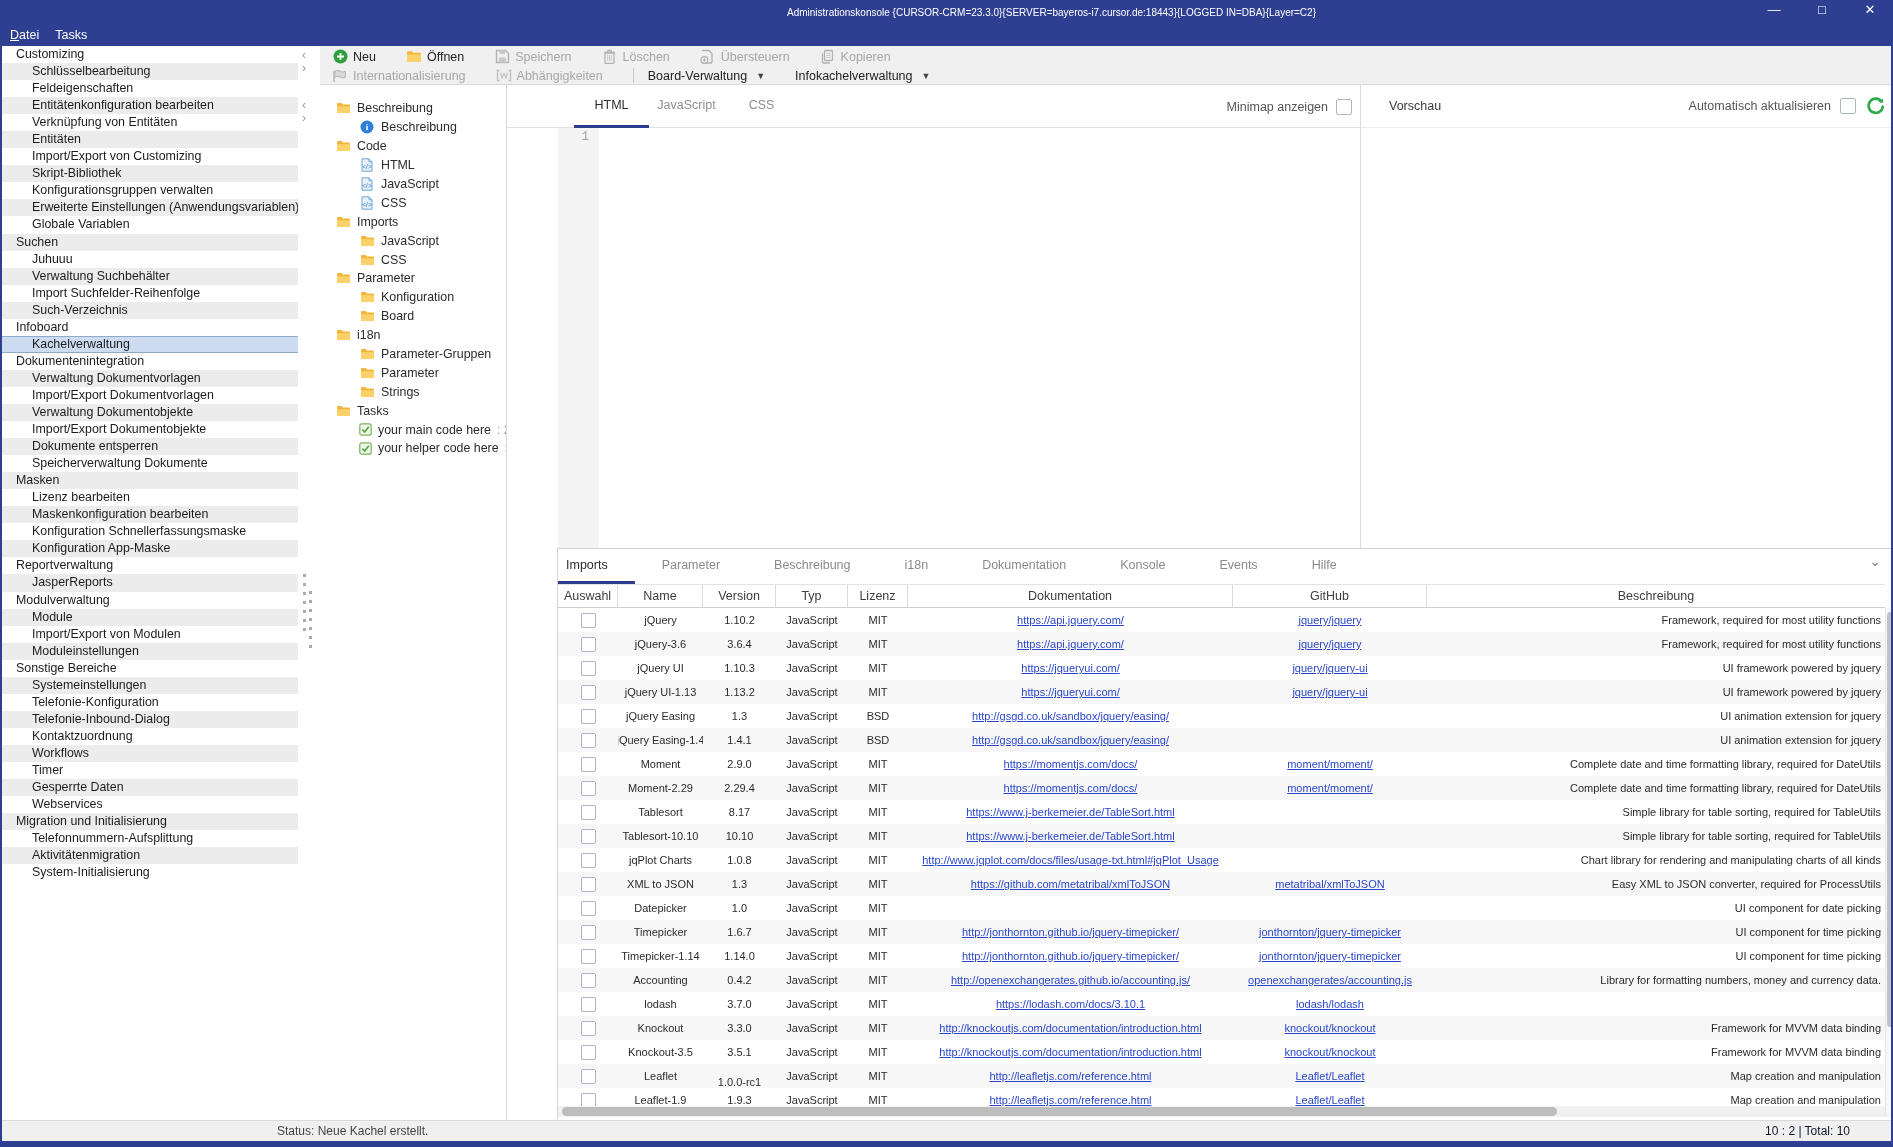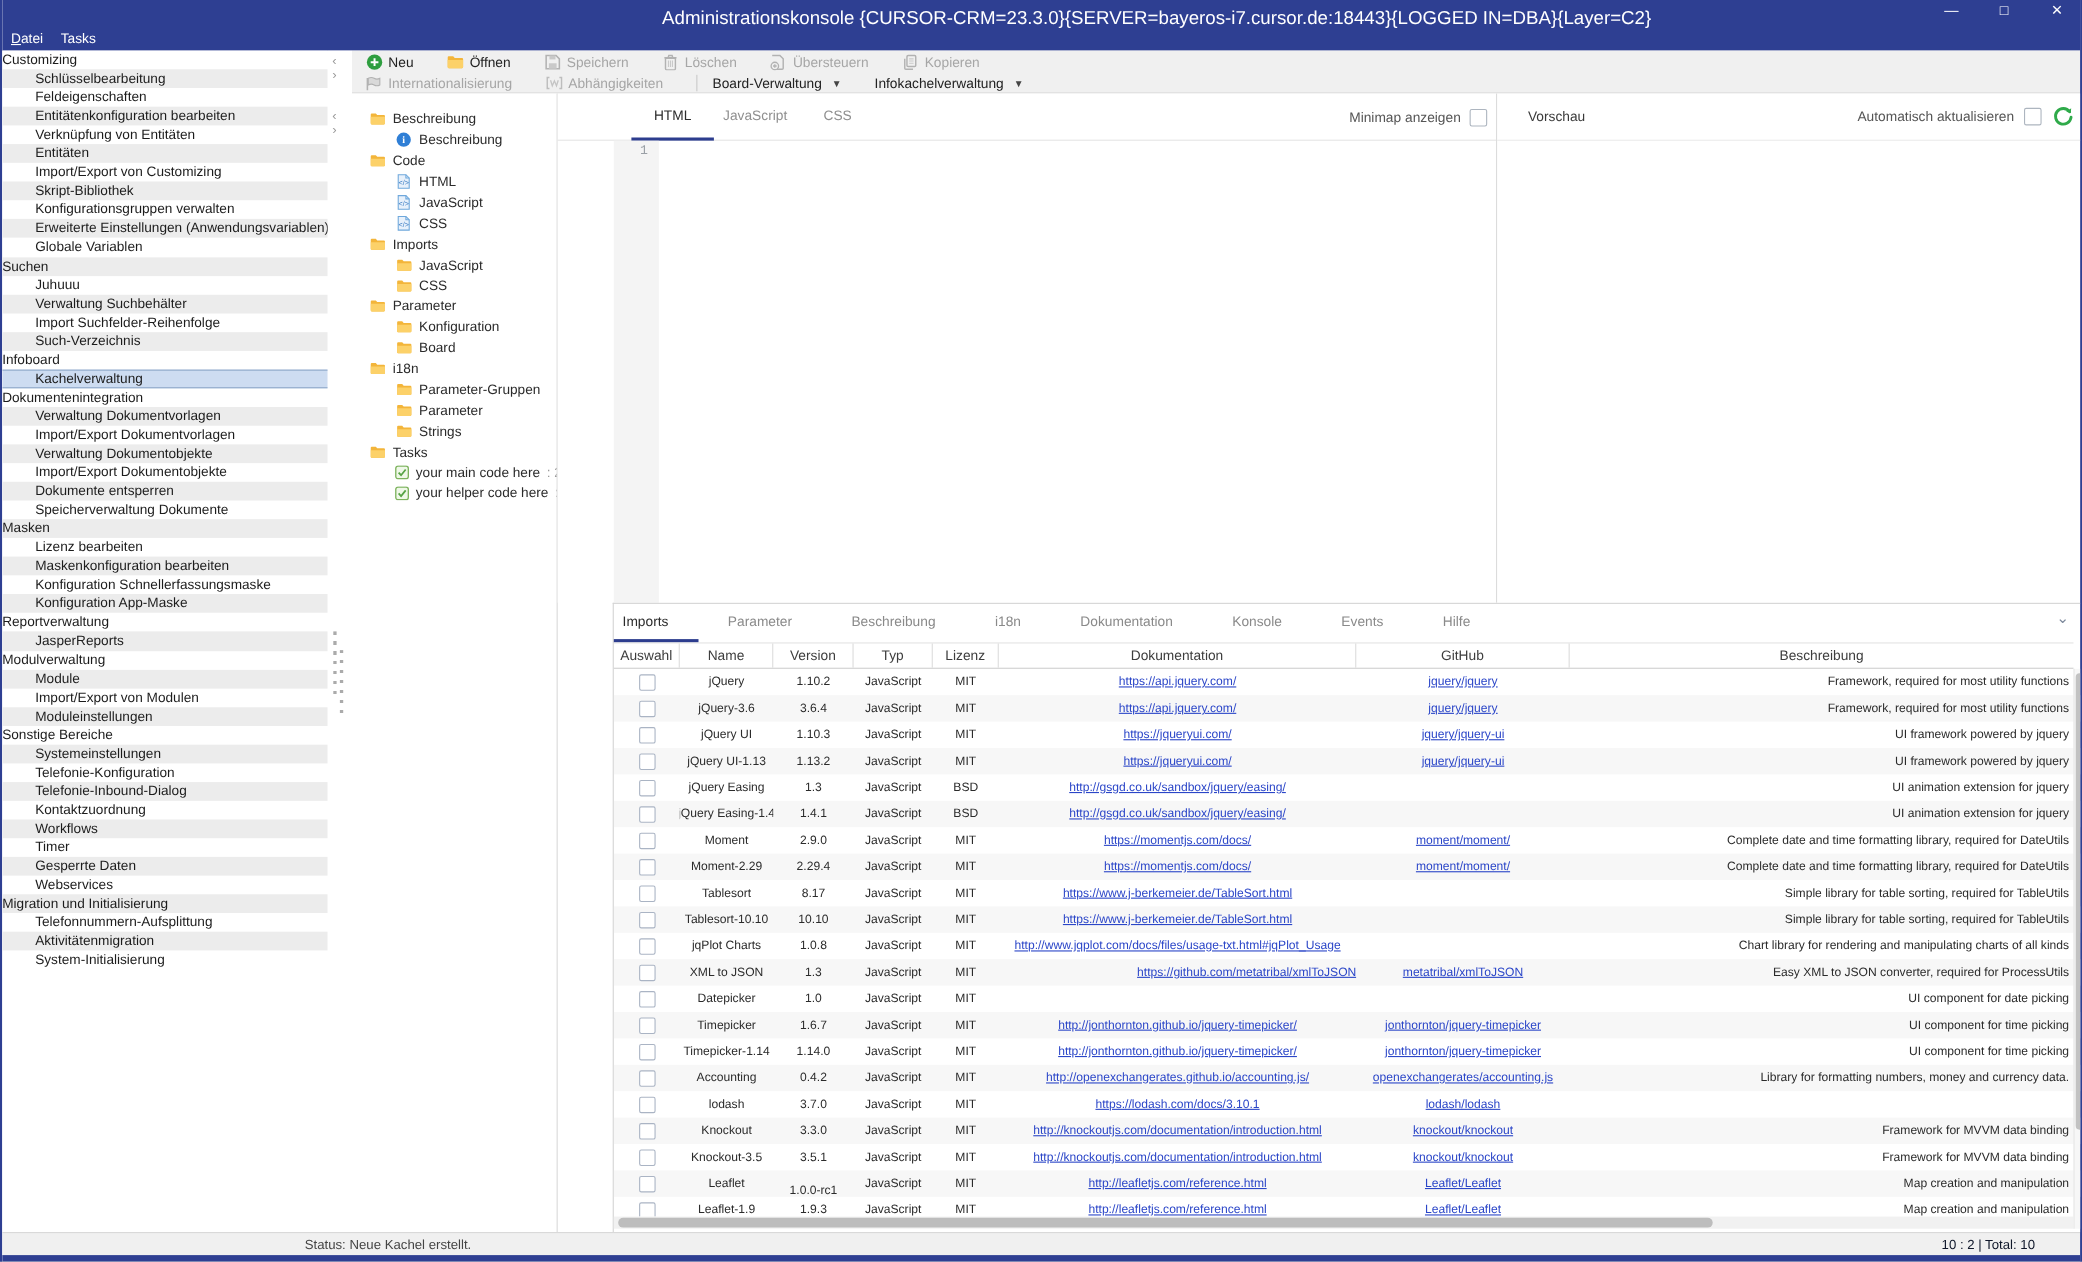--- a/index.html
+++ b/index.html
@@ -5,29 +5,29 @@
   :root{
     --navy:#2e3f92; --tbbg:#f0f0f0; --line:#d9d9d9; --zebra:#ececec;
     --sel:#cddcf1; --selb:#8fa9c9; --link:#2b46c8; --dis:#a6a6a6;
   }
   *{box-sizing:border-box}
   body{margin:0;background:#555;font-family:"Liberation Sans",sans-serif;}
   .window{position:relative;width:1893px;height:1147px;background:#fff;overflow:hidden;
           border-left:2px solid var(--navy);border-right:2px solid var(--navy);}
   
   .titlebar{position:absolute;left:0;top:0;right:0;height:46px;background:var(--navy);color:#fff;}
-  .title-text{position:absolute;left:210px;right:0;top:7px;text-align:center;font-size:17px;white-space:nowrap}
+  .title-text{position:absolute;left:210px;right:0;top:7px;text-align:center;font-size:10px;white-space:nowrap}
   .win-controls{position:absolute;right:10px;top:2px;display:flex;gap:26px;font-size:13px}
   .win-btn{width:22px;text-align:center;cursor:default}
   .menubar{position:absolute;left:8px;top:28px;display:flex;gap:16px;font-size:12.5px}
   .menu-item{display:inline-block}
   .menu-item.mnem::first-letter{text-decoration:underline}
   
   .sidebar{position:absolute;left:0;top:46px;width:296px;height:1074px;background:#fff;overflow:hidden;font-size:12.4px;color:#1c1c1c}
-  .side-row{height:17.06px;line-height:17px;padding-left:0;white-space:nowrap;cursor:default}
+  .side-row{height:17.06px;line-height:17px;padding-left:14px;white-space:nowrap;cursor:default}
   .side-row.child{padding-left:30px}
   .side-row.alt{background:var(--zebra)}
   .side-row.sel{background:var(--sel);border-top:1px solid var(--selb);border-bottom:1px solid var(--selb);line-height:15px}
   .splitter{position:absolute;left:296px;top:46px;width:22px;height:1074px;background:#fff;color:#9a9a9a;font-size:12px}
   .splitter .chev{position:absolute;left:4px;line-height:10px;cursor:pointer}
   .dots{position:absolute;left:5px;top:528px;width:3px;height:62px;
         background:repeating-linear-gradient(to bottom,#ababab 0 3px,transparent 3px 9px)}
   .dots.d2{left:11px;top:545px}
   
   .toolbar{position:absolute;left:318px;top:46px;right:0;height:39px;background:var(--tbbg);border-bottom:1px solid var(--line);padding:1px 0 0 12px;font-size:12.5px}
@@ -661,21 +661,21 @@
           <div class="td desc" style="flex: 1 1 0%;">Chart library for rendering and manipulating charts of all kinds</div>
         </div>
         <div class="tr">
           <div class="td" style="width: 60px; flex: 0 0 auto;">
             <span class="cb"></span>
           </div>
           <div class="td" style="width: 85px; flex: 0 0 auto;">XML to JSON</div>
           <div class="td" style="width: 73px; flex: 0 0 auto;">1.3</div>
           <div class="td" style="width: 72px; flex: 0 0 auto;">JavaScript</div>
           <div class="td" style="width: 60px; flex: 0 0 auto;">MIT</div>
-          <div class="td" style="width: 325px; flex: 0 0 auto; justify-content: flex-end;">
+          <div class="td" style="width: 325px; flex: 0 0 auto;">
             <span class="lnk">https://github.com/metatribal/xmlToJSON</span>
           </div>
           <div class="td" style="width: 194px; flex: 0 0 auto;">
             <span class="lnk">metatribal/xmlToJSON</span>
           </div>
           <div class="td desc" style="flex: 1 1 0%;">Easy XML to JSON converter, required for ProcessUtils</div>
         </div>
         <div class="tr">
           <div class="td" style="width: 60px; flex: 0 0 auto;">
             <span class="cb"></span>

